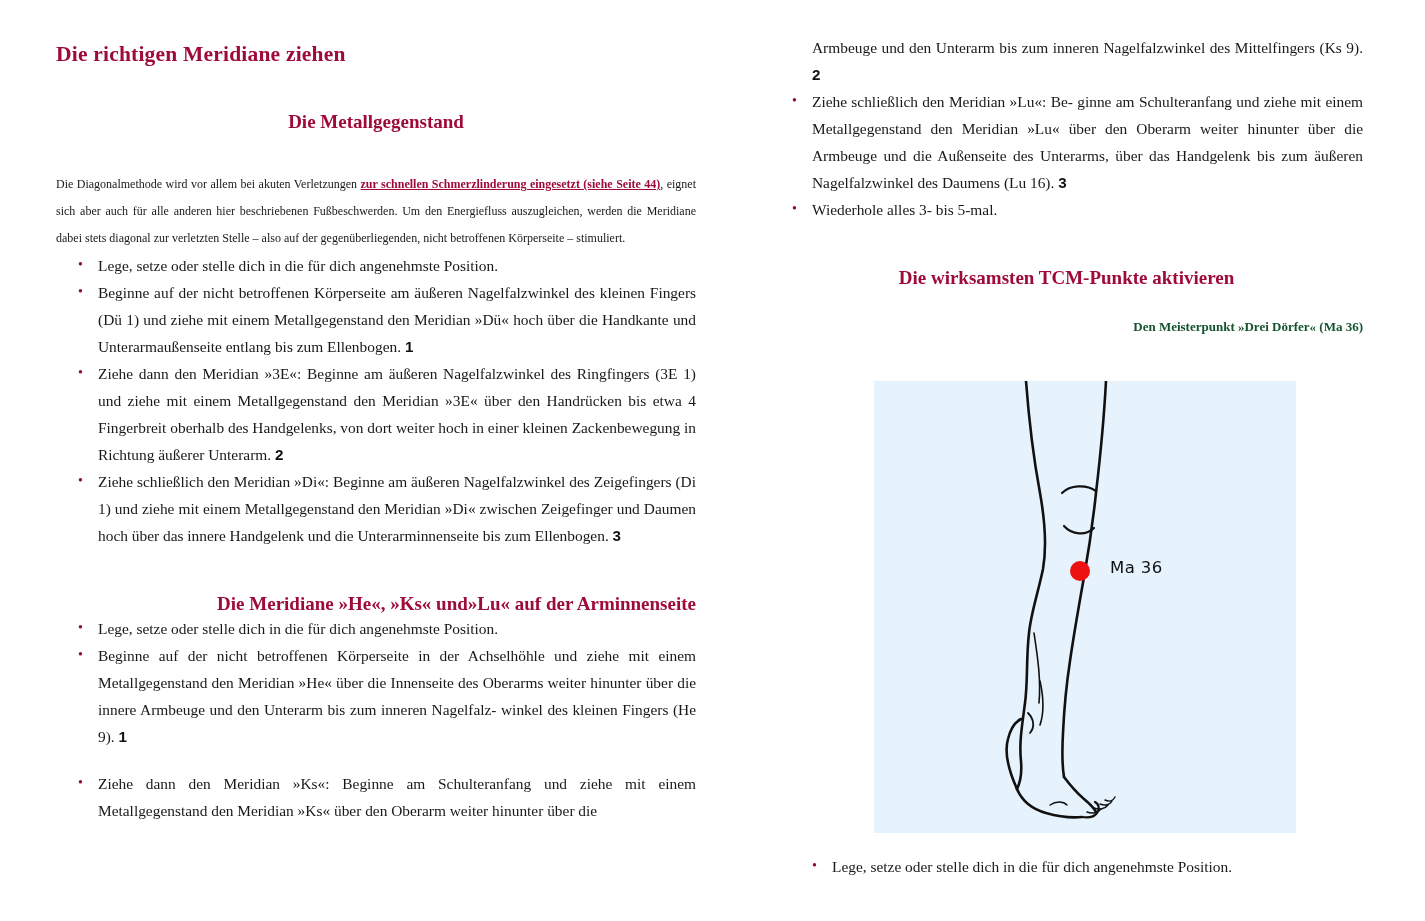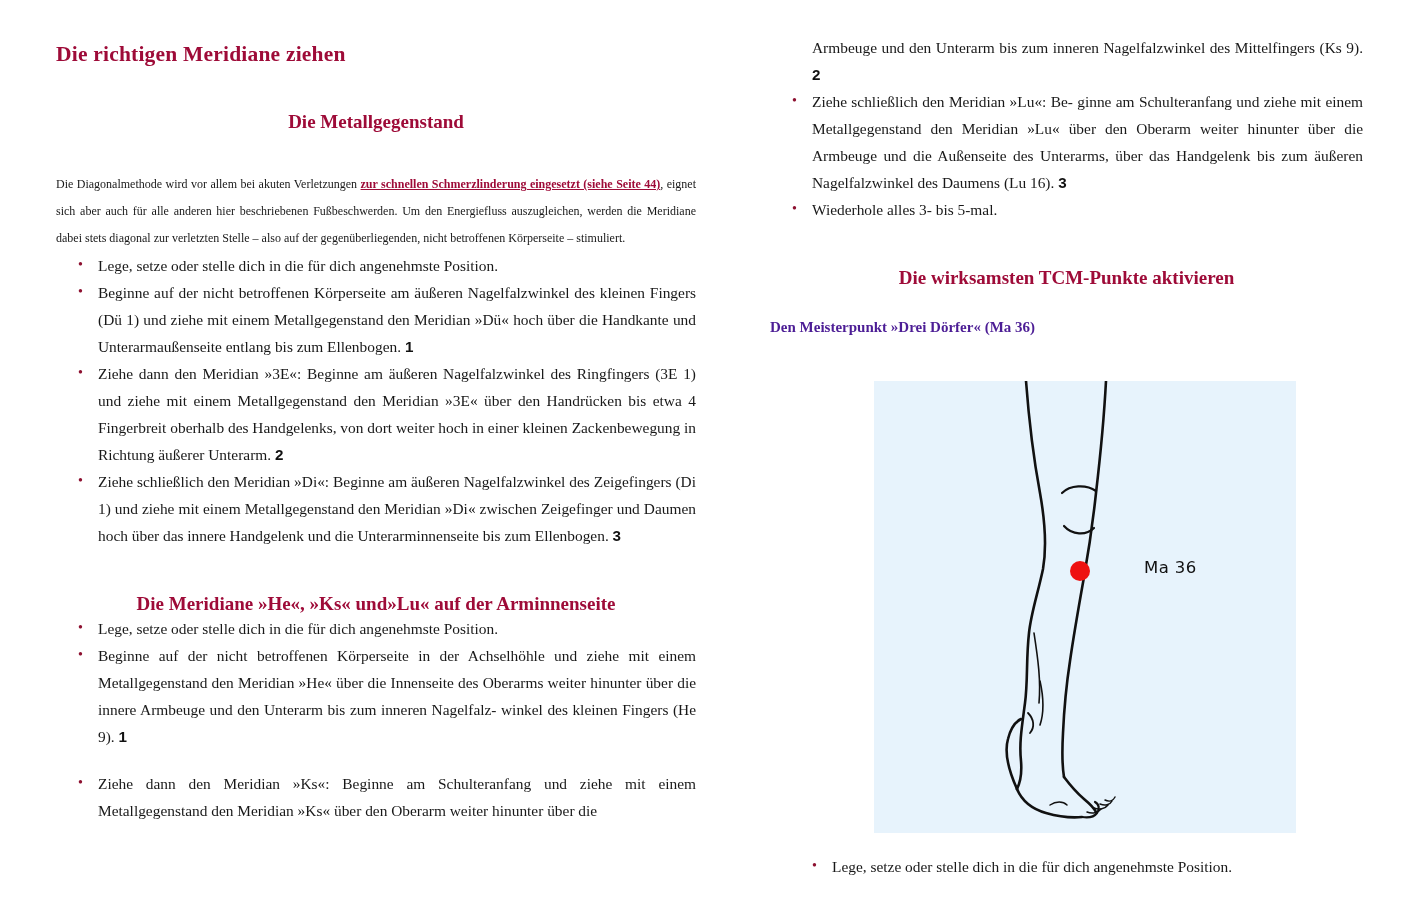--- a/index.html
+++ b/index.html
@@ -40,27 +40,27 @@
   }
   h2.section-title {
     font-size: 19px;
     font-weight: bold;
     color: #9e0b38;
     text-align: center;
     margin: 44px 0 0 0;
   }
   h2.section-title.left-wide {
     font-size: 19px;
-    text-align: center;
+    text-align: right;
   }
   h3.sub-title {
-    font-size: 15px;
-    font-weight: bold;
-    color: #4c1d95;
-    text-align: left;
+    font-size: 13px;
+    font-weight: bold;
+    color: #14532d;
+    text-align: right;
     margin: 30px 0 0 0;
   }
 
   p.body-text {
     font-size: 12px;
     line-height: 27px;
     text-align: justify;
     text-justify: inter-word;
     margin: 38px 0 0 0;
     hyphens: none;
@@ -124,21 +124,20 @@
   }
   .figure-panel svg { display: block; }
   .fig-label {
     position: absolute;
     left: 1110px;
     top: 558px;
     font-family: "DejaVu Sans", "Liberation Sans", sans-serif;
     font-size: 16.5px;
     color: #111111;
     letter-spacing: 0.4px;
-    margin-left: 34px;
   }
 </style>
 </head>
 <body>
 
 <div class="page">
 
   <div class="col col-left">
 
     <h1 class="doc-title">Die richtigen Meridiane ziehen</h1>

